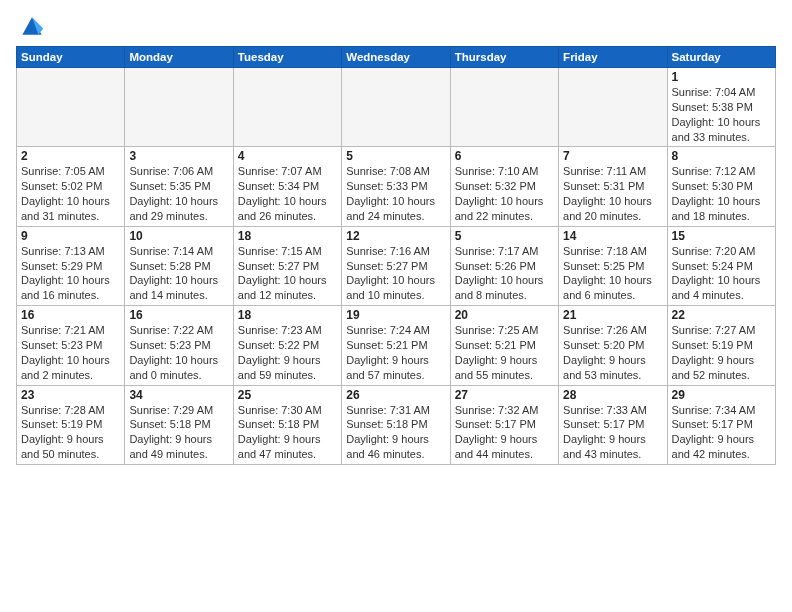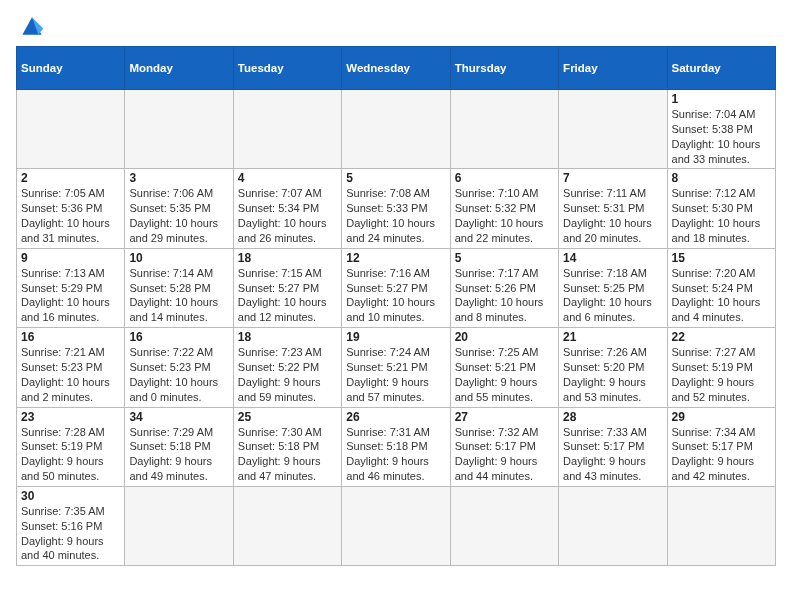--- a/index.html
+++ b/index.html
@@ -59,21 +59,21 @@
     .calendar {
       width: 100%;
       border-collapse: collapse;
       border: 1px solid #bbb;
     }
     .calendar th {
       background: #1565c0;
       color: #fff;
       font-size: 11.5px;
       font-weight: bold;
-      padding: 15px 4px;
+      padding: 4px 4px;
       text-align: left;
       border: 1px solid #1457a8;
     }
     .calendar td {
       border: 1px solid #bbb;
       vertical-align: top;
       padding: 2px 4px;
       width: calc(100% / 7);
       background: #fff;
       height: 72px;
@@ -145,21 +145,21 @@
             <span class="day-number">1</span>
             <div class="day-info">Sunrise: 7:04 AM
 Sunset: 5:38 PM
 Daylight: 10 hours and 33 minutes.</div>
           </td>
         </tr>
         <tr class="week-row">
           <td>
             <span class="day-number">2</span>
             <div class="day-info">Sunrise: 7:05 AM
-Sunset: 5:36 PM
+Sunset: 5:02 PM
 Daylight: 10 hours and 31 minutes.</div>
           </td>
           <td>
             <span class="day-number">3</span>
             <div class="day-info">Sunrise: 7:06 AM
 Sunset: 5:35 PM
 Daylight: 10 hours and 29 minutes.</div>
           </td>
           <td>
             <span class="day-number">4</span>
@@ -316,30 +316,16 @@
             <div class="day-info">Sunrise: 7:33 AM
 Sunset: 5:17 PM
 Daylight: 9 hours and 43 minutes.</div>
           </td>
           <td>
             <span class="day-number">29</span>
             <div class="day-info">Sunrise: 7:34 AM
 Sunset: 5:17 PM
 Daylight: 9 hours and 42 minutes.</div>
           </td>
-        </tr>
-        <tr class="last-row">
-          <td>
-            <span class="day-number">30</span>
-            <div class="day-info">Sunrise: 7:35 AM
-Sunset: 5:16 PM
-Daylight: 9 hours and 40 minutes.</div>
-          </td>
-          <td class="empty"></td>
-          <td class="empty"></td>
-          <td class="empty"></td>
-          <td class="empty"></td>
-          <td class="empty"></td>
-          <td class="empty"></td>
         </tr>
       </tbody>
   </table>
 </div>
 
 </body></html>

